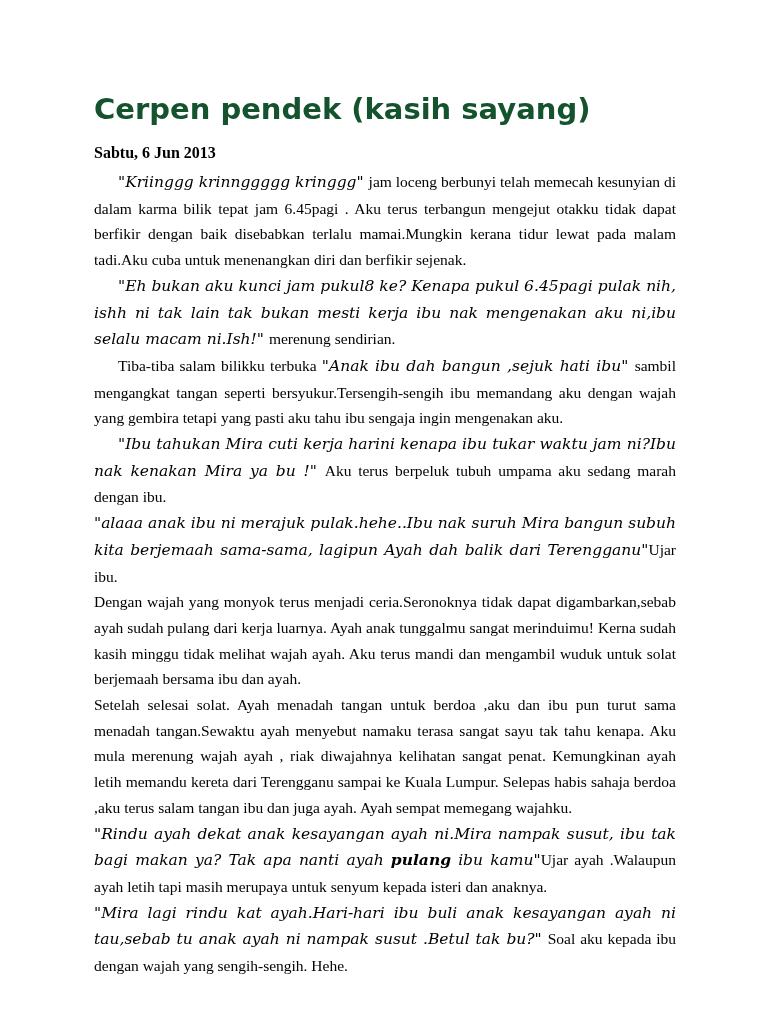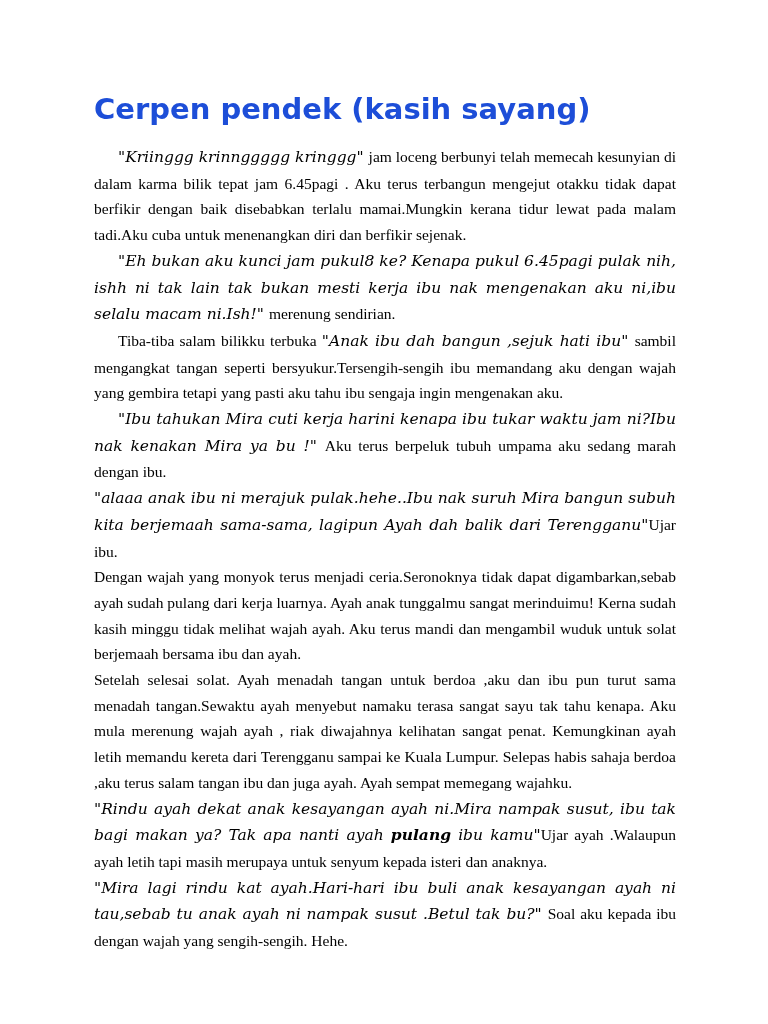--- a/index.html
+++ b/index.html
@@ -19,21 +19,21 @@
     background: #ffffff;
     padding: 92px 92px 0 94px;
     color: #000000;
   }
   .doc-title {
     font-family: "DejaVu Sans", sans-serif;
     font-weight: 700;
     font-size: 29px;
     letter-spacing: 0px;
     margin: 0 0 18px 0;
-    color: #1d4ed8;
+    color: #14532d;
   }
   .doc-date {
     font-family: "Liberation Serif", serif;
     font-weight: 700;
     font-size: 16px;
     margin: 0 0 7px 0;
     color: #000000;
   }
   .story-body p {
     margin: 0;
@@ -58,20 +58,21 @@
     font-family: "DejaVu Serif", serif;
     font-style: italic;
     font-weight: 700;
   }
 </style>
 </head>
 <body>
 
 <div class="page">
   <h1 class="doc-title">Cerpen pendek (kasih sayang)</h1>
+  <div class="doc-date">Sabtu, 6 Jun 2013</div>
   <div class="story-body">
       <p class="indent"><span class="script">"Kriinggg krinnggggg kringgg" </span><span class="normal">jam loceng berbunyi telah memecah kesunyian di dalam karma bilik tepat jam 6.45pagi . Aku terus terbangun mengejut otakku tidak dapat berfikir dengan baik disebabkan terlalu mamai.Mungkin kerana tidur lewat pada malam tadi.Aku cuba untuk menenangkan diri dan berfikir sejenak.</span></p>
       <p class="indent"><span class="script">"Eh bukan aku kunci jam pukul8 ke? Kenapa pukul 6.45pagi pulak nih, ishh ni tak lain tak bukan mesti kerja ibu nak mengenakan aku ni,ibu selalu macam ni.Ish!" </span><span class="normal">merenung sendirian.</span></p>
       <p class="indent"><span class="normal">Tiba-tiba salam bilikku terbuka </span><span class="script">"Anak ibu dah bangun ,sejuk hati ibu" </span><span class="normal">sambil mengangkat tangan seperti bersyukur.Tersengih-sengih ibu memandang aku dengan wajah yang gembira tetapi yang pasti aku tahu ibu sengaja ingin mengenakan aku.</span></p>
       <p class="indent"><span class="script">"Ibu tahukan Mira cuti kerja harini kenapa ibu tukar waktu jam ni?Ibu nak kenakan Mira ya bu !" </span><span class="normal">Aku terus berpeluk tubuh umpama aku sedang marah dengan ibu.</span></p>
       <p><span class="script">"alaaa anak ibu ni merajuk pulak.hehe..Ibu nak suruh Mira bangun subuh kita berjemaah sama-sama, lagipun Ayah dah balik dari Terengganu"</span><span class="normal">Ujar ibu.</span></p>
       <p><span class="normal">Dengan wajah yang monyok terus menjadi ceria.Seronoknya tidak dapat digambarkan,sebab ayah sudah pulang dari kerja luarnya. Ayah anak tunggalmu sangat merinduimu! Kerna sudah kasih minggu tidak melihat wajah ayah. Aku terus mandi dan mengambil wuduk untuk solat berjemaah bersama ibu dan ayah.</span></p>
       <p><span class="normal">Setelah selesai solat. Ayah menadah tangan untuk berdoa ,aku dan ibu pun turut sama menadah tangan.Sewaktu ayah menyebut namaku terasa sangat sayu tak tahu kenapa. Aku mula merenung wajah ayah , riak diwajahnya kelihatan sangat penat. Kemungkinan ayah letih memandu kereta dari Terengganu sampai ke Kuala Lumpur. Selepas habis sahaja berdoa ,aku terus salam tangan ibu dan juga ayah. Ayah sempat memegang wajahku.</span></p>
       <p><span class="script">"Rindu ayah dekat anak kesayangan ayah ni.Mira nampak susut, ibu tak bagi makan ya? Tak apa nanti ayah </span><span class="script-bold">pulang</span><span class="script"> ibu kamu"</span><span class="normal">Ujar ayah .Walaupun ayah letih tapi masih merupaya untuk senyum kepada isteri dan anaknya.</span></p>
       <p><span class="script">"Mira lagi rindu kat ayah.Hari-hari ibu buli anak kesayangan ayah ni tau,sebab tu anak ayah ni nampak susut .Betul tak bu?" </span><span class="normal">Soal aku kepada ibu dengan wajah yang sengih-sengih. Hehe.</span></p>

